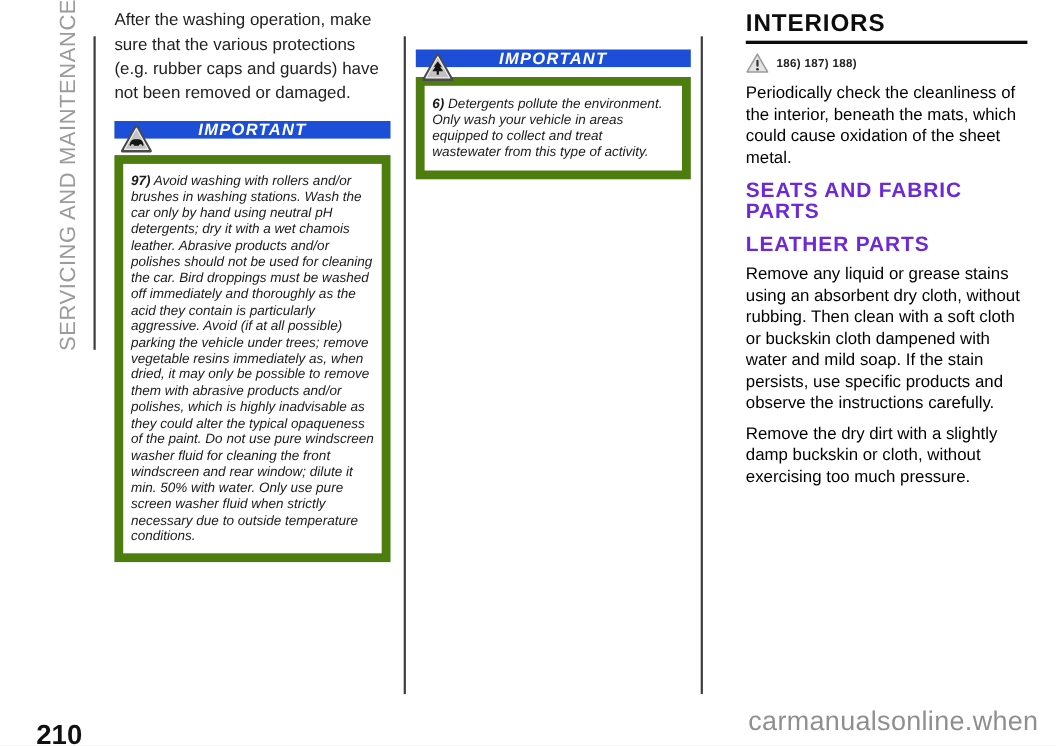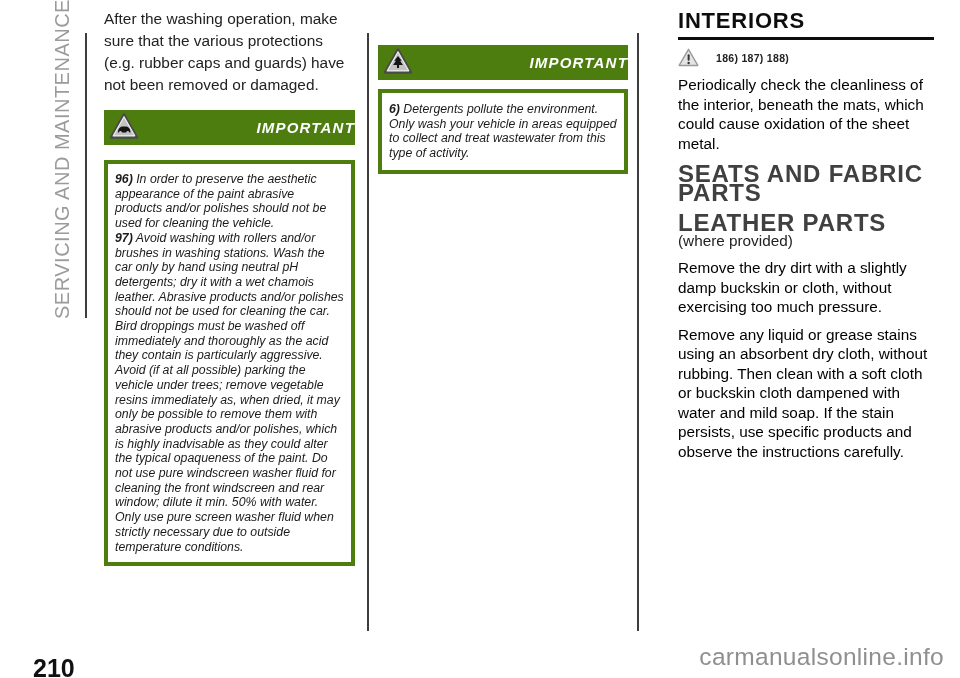--- a/index.html
+++ b/index.html
@@ -23,46 +23,46 @@
   .divider.d1 { left:367px; }
   .divider.d2 { left:637px; }
   
   .col { position:absolute; top:8px; }
   .col1 { left:104px; width:251px; }
   .col2 { left:378px; top:45px; width:250px; }
   .col3 { left:650px; width:256px;margin-left:28px; }
   .body { font-size:15.4px; line-height:22px; color:#222; }
   
   .banner {
-    position:relative; height:35px; background:#4d7c0f; margin-top:14px;
-    display:flex; align-items:center; justify-content:flex-end;
+    position:relative; height:16px; background:#1d4ed8; margin-top:14px;
+    display:flex; align-items:center; justify-content:center;
   }
   .banner .tri-icon { position:absolute; left:5px; top:2px; width:30px; height:29px; }
   .banner-label {
     font-style:italic; font-weight:bold; color:#ffffff; font-size:15px; letter-spacing:1.2px;
   }
   
   .notebox {
-    margin-top:15px; border:4px solid #4d7c0f; padding:8px 7px;
+    margin-top:15px; border:8px solid #4d7c0f; padding:8px 7px;
     font-style:italic; font-size:12.3px; line-height:14.7px; color:#1b1b1b;
   }
   .col2 .notebox { margin-top:9px; padding:9px 7px; }
   .note b { font-style:italic; }
   
   .title {
     font-size:22px; font-weight:bold; letter-spacing:0.8px; color:#0d0d0d;
     border-bottom:3.5px solid #0d0d0d; padding-bottom:3px;
   }
-  .warnrow { margin-top:8px; display:flex; align-items:center; gap:17px; }
+  .warnrow { margin-top:8px; display:flex; align-items:center; gap:7px; }
   .warnrow .warn-icon { width:21px; height:19px; flex:0 0 auto; }
   .warnrefs { font-size:10.5px; font-weight:bold; color:#222; letter-spacing:0.3px; }
   .body3 { font-size:15.3px; line-height:19.5px; color:#000000; margin-top:8px; }
   .h2 {
-    font-size:24px; font-weight:bold; letter-spacing:0.8px; line-height:19px;
-    color:#404040; margin-top:11px;
+    font-size:19px; font-weight:bold; letter-spacing:0.8px; line-height:19px;
+    color:#6d28d9; margin-top:11px;
   }
   .subtitle { font-size:15.3px; line-height:18px; color:#222; }
   
   .pagenum {
     position:absolute; left:33px; top:654px; font-size:25px; font-weight:bold; color:#111;
   }
   .watermark {
     position:absolute; right:16px; top:643px; font-size:24.5px; color:#8f8f8f; letter-spacing:0.3px;
   }
 </style>
@@ -87,21 +87,20 @@
           <path d="M16 4.5 L27.5 25 L4.5 25 Z" fill="#c2c2c2" stroke="#efefef" stroke-width="1.2" stroke-linejoin="round"></path>
           <path d="M9.5 21.5 L9.5 20 Q10.5 15.5 14 15 L18.5 15 Q22 15.5 22.8 20 L22.8 21.5 Z" fill="#141414"></path>
           <circle cx="12.2" cy="21.3" r="1.5" fill="#c2c2c2"></circle>
           <circle cx="20" cy="21.3" r="1.5" fill="#c2c2c2"></circle>
         </svg>
       </span>
       <span class="banner-label">IMPORTANT</span>
     </div>
 
     <div class="notebox">
-      <p class="note"><b>96)</b> <span>In order to preserve the aesthetic appearance of the paint abrasive products and/or polishes should not be used for cleaning the vehicle.</span></p>
       <p class="note"><b>97)</b> <span>Avoid washing with rollers and/or brushes in washing stations. Wash the car only by hand using neutral pH detergents; dry it with a wet chamois leather. Abrasive products and/or polishes should not be used for cleaning the car. Bird droppings must be washed off immediately and thoroughly as the acid they contain is particularly aggressive. Avoid (if at all possible) parking the vehicle under trees; remove vegetable resins immediately as, when dried, it may only be possible to remove them with abrasive products and/or polishes, which is highly inadvisable as they could alter the typical opaqueness of the paint. Do not use pure windscreen washer fluid for cleaning the front windscreen and rear window; dilute it min. 50% with water. Only use pure screen washer fluid when strictly necessary due to outside temperature conditions.</span></p>
     </div>
   </div>
 
   <div class="col col2">
     <div class="banner" style="margin-top:0;">
       <span class="tri-icon">
         <svg viewBox="0 0 32 30" width="30" height="29">
           <path d="M16 2.5 L29.5 26.5 L2.5 26.5 Z" fill="#d6d6d6" stroke="#4a4a4a" stroke-width="3" stroke-linejoin="round"></path>
           <path d="M16 4.5 L27.5 25 L4.5 25 Z" fill="#c2c2c2" stroke="#efefef" stroke-width="1.2" stroke-linejoin="round"></path>
@@ -128,20 +127,19 @@
         </svg>
       </span>
       <span class="warnrefs">186) 187) 188)</span>
     </div>
 
     <p class="body3">Periodically check the cleanliness of the interior, beneath the mats, which could cause oxidation of the sheet metal.</p>
 
     <div class="h2">SEATS AND FABRIC PARTS</div>
 
     <div class="h2">LEATHER PARTS</div>
-    <p class="subtitle">(where provided)</p>
+    <p class="body3">Remove any liquid or grease stains using an absorbent dry cloth, without rubbing. Then clean with a soft cloth or buckskin cloth dampened with water and mild soap. If the stain persists, use specific products and observe the instructions carefully.</p>
     <p class="body3">Remove the dry dirt with a slightly damp buckskin or cloth, without exercising too much pressure.</p>
-    <p class="body3">Remove any liquid or grease stains using an absorbent dry cloth, without rubbing. Then clean with a soft cloth or buckskin cloth dampened with water and mild soap. If the stain persists, use specific products and observe the instructions carefully.</p>
   </div>
 
   <div class="pagenum">210</div>
-  <div class="watermark">carmanualsonline.info</div>
+  <div class="watermark">carmanualsonline.when</div>
 </div>
 
 </body></html>

